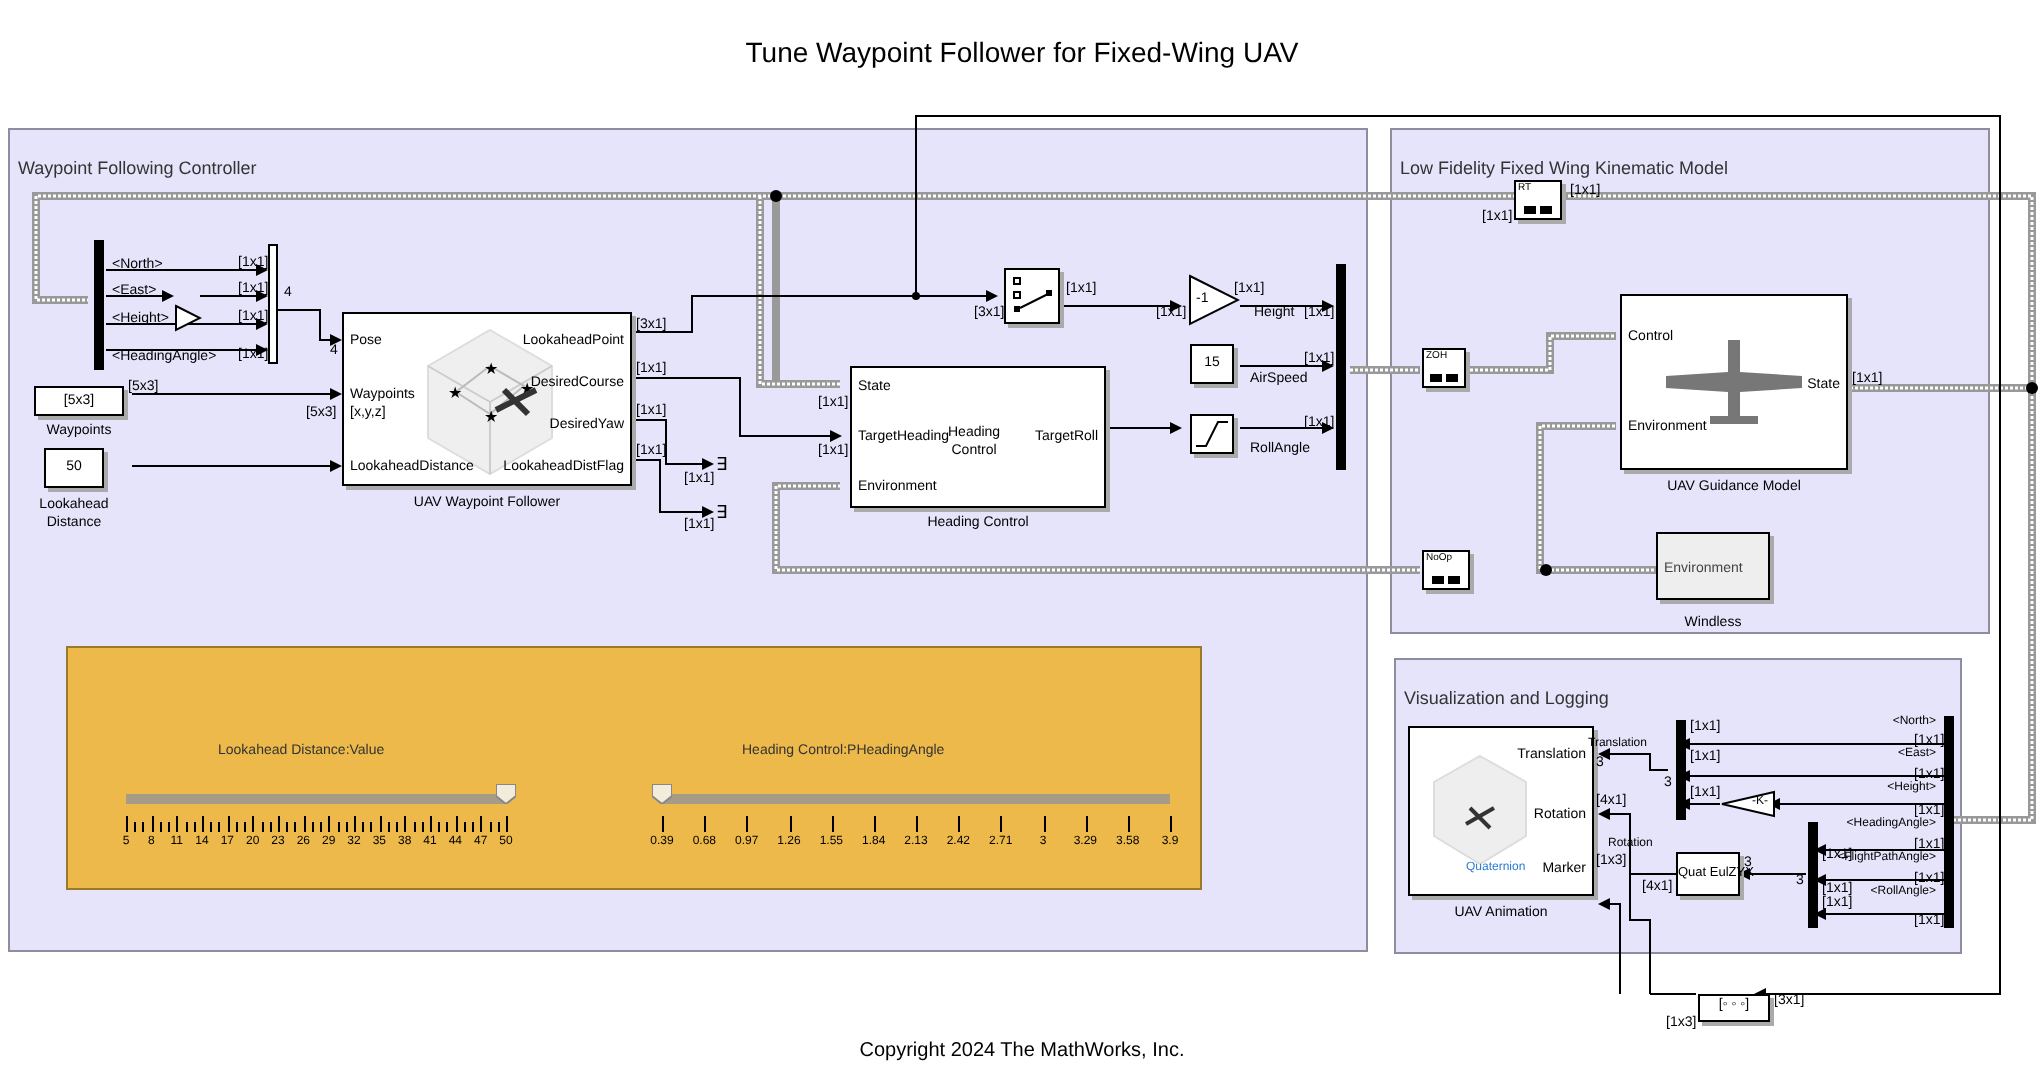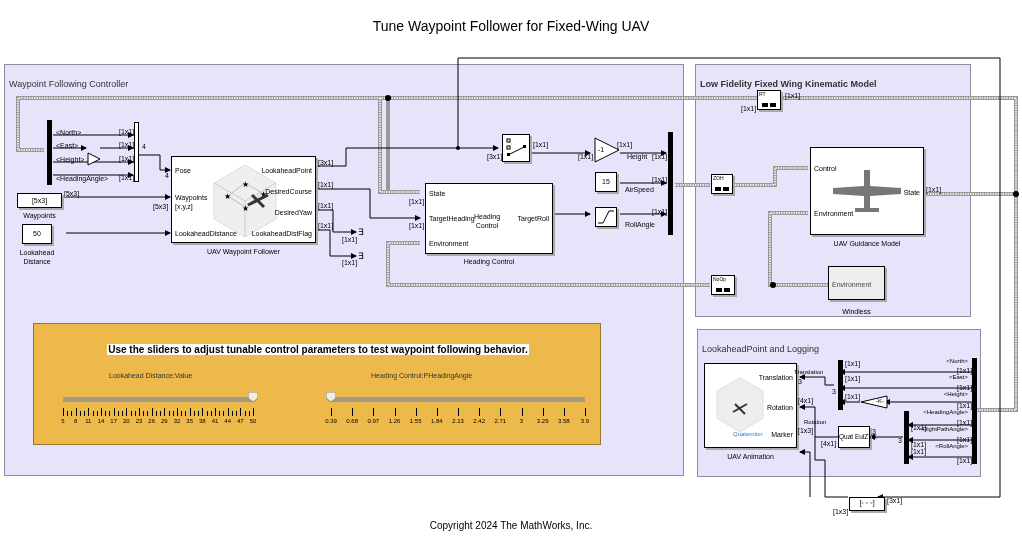--- a/index.html
+++ b/index.html
@@ -24,25 +24,25 @@
   .tick-lbl{position:absolute;font-size:6px;transform:translateX(-50%);white-space:nowrap;}
 </style>
 </head>
 <body>
 
 <div class="abs title">Tune Waypoint Follower for Fixed-Wing UAV</div>
 
 <div class="area" style="left:4px;top:64px;width:680px;height:412px;">
   <div class="area-label">Waypoint Following Controller</div>
 </div>
-<div class="area" style="left:695px;top:64px;width:276px;height:253px;font-weight:bold;">
+<div class="area" style="left:695px;top:64px;width:300px;height:253px;">
   <div class="area-label">Low Fidelity Fixed Wing Kinematic Model</div>
 </div>
 <div class="area" style="left:697px;top:329px;width:284px;height:148px;">
-  <div class="area-label">LookaheadPoint and Logging</div>
+  <div class="area-label">Visualization and Logging</div>
 </div>
 
 <svg class="wires" width="1022" height="541">
   <defs>
     <marker id="ar" markerWidth="6" markerHeight="6" refX="5" refY="3" orient="auto">
       <path d="M0,0 L6,3 L0,6 z" fill="#000"></path>
     </marker>
   </defs>
   <g fill="none" stroke="#999" stroke-width="4">
 
@@ -247,21 +247,20 @@
 </div>
 <div class="cap" style="left:810px;width:114px;top:240px;">UAV Guidance Model</div>
 <div class="lbl" style="left:926px;top:186px;">[1x1]</div>
 
 <div class="blk" style="left:828px;top:266px;width:57px;height:34px;background:#eee;">
   <div class="lbl" style="left:3px;top:14px;color:#444;">Environment</div>
 </div>
 <div class="cap" style="left:828px;width:57px;top:308px;">Windless</div>
 
 <div class="annot">
-  <div class="annot-text"><span>Use the sliders to adjust tunable control parameters to test waypoint following behavior.</span></div>
   <div class="slider-label" style="left:75px;top:48px;">Lookahead Distance:Value</div>
   <div class="slider-label" style="left:337px;top:48px;">Heading Control:PHeadingAngle</div>
   <div class="track" style="left:29px;top:73px;width:190px;"></div>
   <div class="track" style="left:297px;top:73px;width:254px;"></div>
   <svg class="thumb" id="thumb0" style="top: 68px; left: 214px;">
       <path d="M0,0 L10,0 L10,6 L5,10 L0,6 z" fill="#f3ecdc" stroke="#888"></path>
     </svg>
   <svg class="thumb" id="thumb1" style="top: 68px; left: 292px;">
       <path d="M0,0 L10,0 L10,6 L5,10 L0,6 z" fill="#f3ecdc" stroke="#888"></path>
     </svg>

